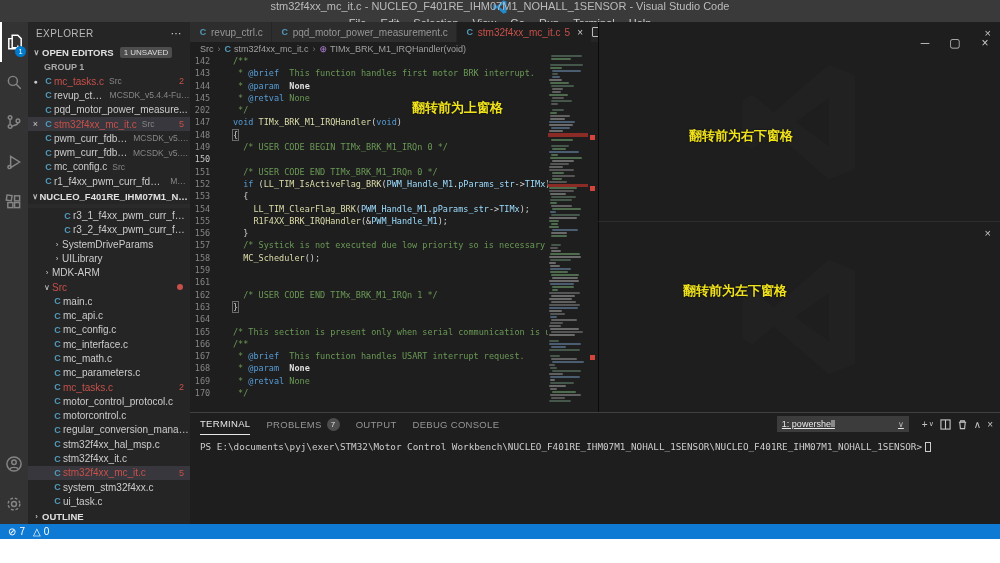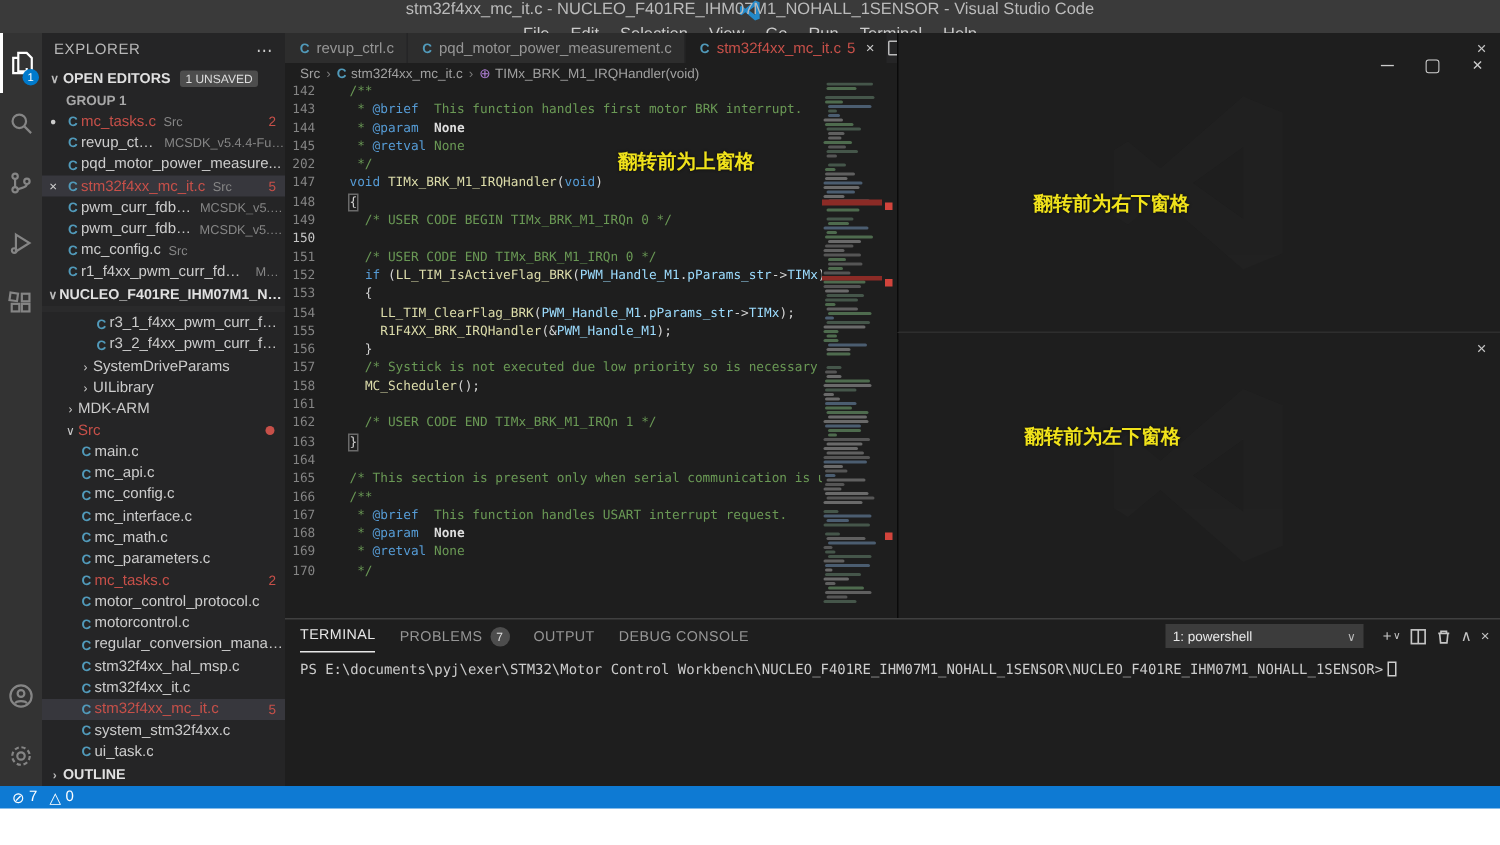--- a/index.html
+++ b/index.html
@@ -104,21 +104,21 @@
 
   
   .panel { position:absolute; left:190px; top:412px; width:810px; height:112px; background:#1e1e1e; border-top:1px solid #404040; }
   .panel-tabs { position:absolute; left:10px; top:0; height:22px; display:flex; align-items:center; }
   .ptab { display:flex; align-items:center; margin-right:16px; font-size:9.5px; color:#969696; letter-spacing:.3px; height:22px; }
   .ptab.active { color:#e7e7e7; border-bottom:1px solid #e7e7e7; }
   .ptab .pbadge { margin-left:5px; width:13px; height:13px; border-radius:50%; background:#4d4d4d; color:#e0e0e0;
                   font-size:8px; line-height:13px; text-align:center; }
   .pt-right { position:absolute; right:4px; top:3px; display:flex; align-items:center; color:#cccccc; }
   .shell-select { width:132px; height:16px; background:#3c3c3c; color:#e8e8e8; font-size:9px; display:flex;
-                  align-items:center; padding:0 5px; margin-right:10px; }
+                  align-items:center; padding:0 5px; margin-right:10px;text-decoration:underline; }
   .shell-select .chev { margin-left:auto; font-size:8px; color:#bbbbbb; }
   .pt-ico { margin:0 3px; font-size:10px; color:#c5c5c5; }
   .pt-ico svg { width:11px; height:11px; stroke:#c5c5c5; fill:none; stroke-width:1.2; display:block; }
   .term-line { position:absolute; left:10px; top:28px; font-family:"DejaVu Sans Mono", monospace; font-size:9.3px;
                color:#cccccc; white-space:pre; }
   .term-cursor { display:inline-block; width:6px; height:10px; border:1px solid #cccccc; vertical-align:-2px; margin-left:3px; }
 
   
   .statusbar { position:absolute; left:0; top:524px; width:1000px; height:15px; background:#0e7ad3; color:#ffffff;
                display:flex; align-items:center; font-size:10px; padding-left:8px; }
@@ -396,20 +396,21 @@
         <div class="cl"><span class="ln">149</span><span class="lc"><span class="tk-cm">  /* USER CODE BEGIN TIMx_BRK_M1_IRQn 0 */</span></span></div>
         <div class="cl"><span class="ln cur">150</span><span class="lc"></span></div>
         <div class="cl"><span class="ln">151</span><span class="lc"><span class="tk-cm">  /* USER CODE END TIMx_BRK_M1_IRQn 0 */</span></span></div>
         <div class="cl"><span class="ln">152</span><span class="lc"><span class="tk-pl">  </span><span class="tk-kw">if</span><span class="tk-pl"> (</span><span class="tk-fn">LL_TIM_IsActiveFlag_BRK</span><span class="tk-pl">(</span><span class="tk-var">PWM_Handle_M1</span><span class="tk-pl">.</span><span class="tk-var">pParams_str</span><span class="tk-pl">-&gt;</span><span class="tk-var">TIMx</span><span class="tk-pl">))</span></span></div>
         <div class="cl"><span class="ln">153</span><span class="lc"><span class="tk-pl">  {</span></span></div>
         <div class="cl"><span class="ln">154</span><span class="lc"><span class="tk-pl">    </span><span class="tk-fn">LL_TIM_ClearFlag_BRK</span><span class="tk-pl">(</span><span class="tk-var">PWM_Handle_M1</span><span class="tk-pl">.</span><span class="tk-var">pParams_str</span><span class="tk-pl">-&gt;</span><span class="tk-var">TIMx</span><span class="tk-pl">);</span></span></div>
         <div class="cl"><span class="ln">155</span><span class="lc"><span class="tk-pl">    </span><span class="tk-fn">R1F4XX_BRK_IRQHandler</span><span class="tk-pl">(&amp;</span><span class="tk-var">PWM_Handle_M1</span><span class="tk-pl">);</span></span></div>
         <div class="cl"><span class="ln">156</span><span class="lc"><span class="tk-pl">  }</span></span></div>
         <div class="cl"><span class="ln">157</span><span class="lc"><span class="tk-cm">  /* Systick is not executed due low priority so is necessary t</span></span></div>
         <div class="cl"><span class="ln">158</span><span class="lc"><span class="tk-pl">  </span><span class="tk-fn">MC_Scheduler</span><span class="tk-pl">();</span></span></div>
+        <div class="cl"><span class="ln">159</span><span class="lc"></span></div>
         <div class="cl"><span class="ln">161</span><span class="lc"></span></div>
         <div class="cl"><span class="ln">162</span><span class="lc"><span class="tk-cm">  /* USER CODE END TIMx_BRK_M1_IRQn 1 */</span></span></div>
         <div class="cl"><span class="ln">163</span><span class="lc"><span class="tk-bhl">}</span></span></div>
         <div class="cl"><span class="ln">164</span><span class="lc"></span></div>
         <div class="cl"><span class="ln">165</span><span class="lc"><span class="tk-cm">/* This section is present only when serial communication is us</span></span></div>
         <div class="cl"><span class="ln">166</span><span class="lc"><span class="tk-cm">/**</span></span></div>
         <div class="cl"><span class="ln">167</span><span class="lc"><span class="tk-cm"> * </span><span class="tk-doc">@brief</span><span class="tk-cm">  This function handles USART interrupt request.</span></span></div>
         <div class="cl"><span class="ln">168</span><span class="lc"><span class="tk-cm"> * </span><span class="tk-doc">@param</span><span class="tk-cm">  </span><span class="tk-nb">None</span></span></div>
         <div class="cl"><span class="ln">169</span><span class="lc"><span class="tk-cm"> * </span><span class="tk-doc">@retval</span><span class="tk-cm"> None</span></span></div>
         <div class="cl"><span class="ln">170</span><span class="lc"><span class="tk-cm"> */</span></span></div>

